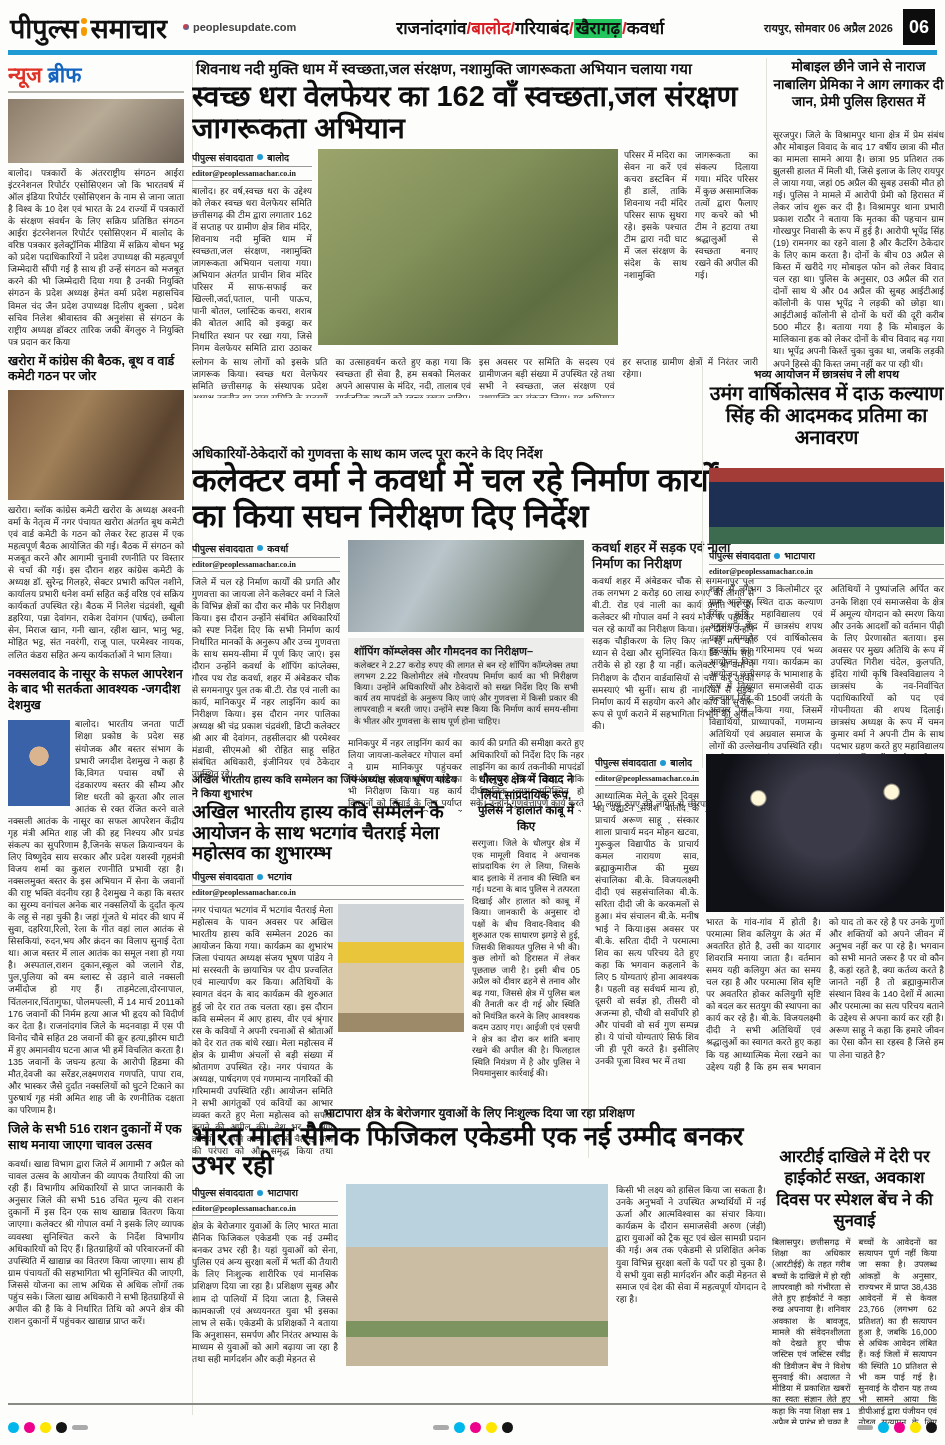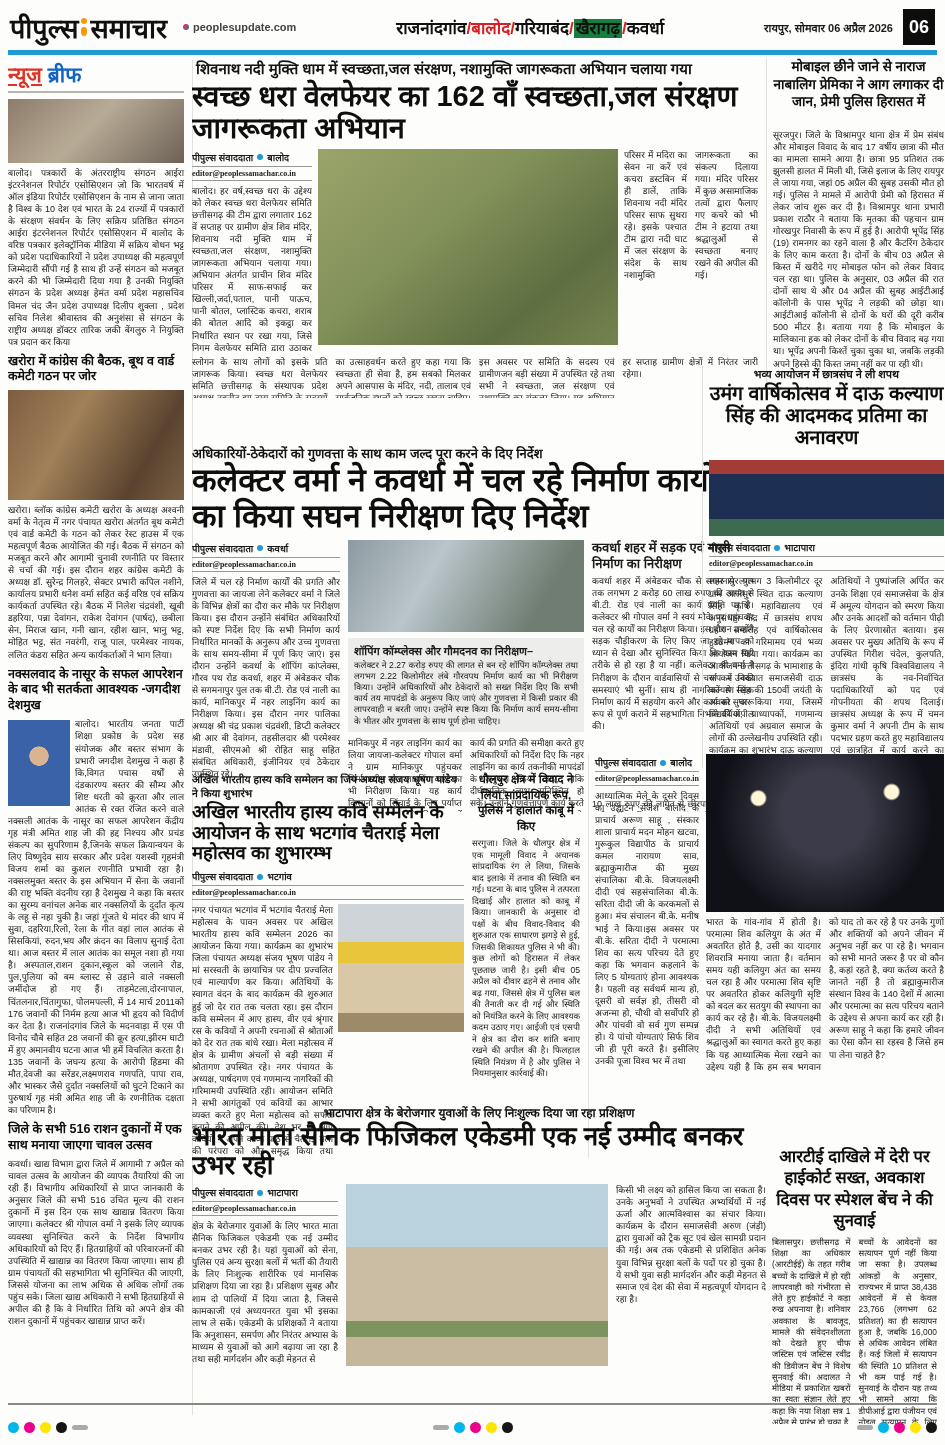--- a/index.html
+++ b/index.html
@@ -8,60 +8,60 @@
   
   .header{position:absolute;top:6px;left:10px;right:10px;height:42px;display:flex;align-items:center;gap:10px;}
   .masthead{font-size:27px;font-weight:800;color:#101010;white-space:nowrap;display:flex;align-items:center;gap:2px;}
   .pin{width:8px;height:22px;position:relative;display:inline-block;}
   .pin:before{content:"";position:absolute;top:2px;left:1px;width:6px;height:6px;border-radius:50%;background:#f59a00;}
   .pin:after{content:"";position:absolute;bottom:2px;left:1px;width:6px;height:9px;border-radius:3px 3px 50% 50%;background:#f59a00;}
   .website{font-size:11px;font-weight:700;color:#444;display:flex;align-items:center;gap:4px;margin-left:6px;white-space:nowrap;}
   .wdot{width:6px;height:6px;border-radius:50%;background:radial-gradient(circle at 30% 30%,#e33,#1c79c0);}
   .regions{flex:1;text-align:center;font-size:17px;font-weight:800;color:#101010;white-space:nowrap;}
   .regions .sep{color:#d91f26;}
-  .region-hl{background:#15803d;padding:0 2px;}
+  .region-hl{background:#22c55e;padding:0 2px;}
   .region-red{color:#d91f26;}
   .dateline{font-size:11px;font-weight:700;white-space:nowrap;}
   .pageno{width:32px;height:36px;background:#0d0d0d;color:#fff;font-size:18px;font-weight:800;
           display:flex;align-items:center;justify-content:center;}
   .bluebar{position:absolute;top:50px;left:8px;right:8px;height:5px;background:#1f9ad2;}
   
   .k{font-weight:800;color:#141414;}
   .hl{font-weight:800;color:#0e0e0e;line-height:1.12;}
   .byline{font-size:9.5px;font-weight:800;display:flex;align-items:center;gap:4px;padding:2px 0;}
   .bdot{width:6px;height:6px;border-radius:50%;background:#1f9ad2;flex:0 0 auto;}
   .email{font-size:8px;font-weight:700;color:#222;border-top:1px solid #999;border-bottom:1px solid #999;
          padding:2px 0;margin-bottom:4px;font-family:"Liberation Serif","DejaVu Serif",serif;}
   .body{font-size:9px;line-height:1.34;text-align:justify;color:#191919;}
   .photo{background:#9a9a90;position:relative;overflow:hidden;flex:0 0 auto;}
   
   .rail{position:absolute;left:8px;top:60px;width:176px;bottom:30px;padding-right:8px;border-right:1px solid #e2e2da;overflow:hidden;}
   .nb-title{font-size:21px;font-weight:800;border-bottom:2px solid #b5b5ad;padding-bottom:3px;margin-bottom:6px;}
-  .nb-red{color:#e03127;text-decoration:underline;} .nb-blue{color:#1565c0;}
+  .nb-red{color:#e03127;} .nb-blue{color:#1565c0;}
   .nb-hl{font-size:12.5px;line-height:1.25;margin:6px 0 5px;}
   
   .lead{position:absolute;left:192px;top:58px;width:566px;height:340px;overflow:hidden;}
   .lead .k{font-size:15px;margin:0 0 2px 4px;}
   .lead .hl{font-size:29px;margin-bottom:4px;}
   .lead-row{display:flex;gap:6px;}
   .mobile{position:absolute;left:766px;top:58px;width:171px;height:340px;border-left:1px solid #e2e2da;padding-left:6px;overflow:hidden;}
   .mobile .hl{font-size:13.5px;text-align:center;line-height:1.3;margin-bottom:18px;}
   
   .collector{position:absolute;left:192px;top:404px;width:562px;height:368px;overflow:hidden;margin-top:40px;}
   .collector .k{font-size:13px;margin-bottom:1px;}
   .collector .hl{font-size:32px;margin-bottom:5px;}
   .col-row{display:flex;gap:8px;}
   .inset{background:#ededeb;padding:5px 6px;margin-top:6px;}
   .inset .t{font-size:11px;font-weight:800;margin-bottom:2px;}
   .inset .b{font-size:8.6px;line-height:1.3;text-align:justify;}
   .subhead{font-size:13px;font-weight:800;line-height:1.25;margin-bottom:3px;}
   
   .umang{position:absolute;left:702px;top:366px;width:235px;height:402px;border-left:1px solid #e2e2da;padding-left:6px;overflow:hidden;}
   .umang .k{font-size:11px;text-align:center;margin-bottom:2px;}
-  .umang .hl{font-size:19.5px;text-align:center;margin-bottom:12px;}
+  .umang .hl{font-size:19.5px;text-align:center;margin-bottom:20px;}
   
   .hasya{position:absolute;left:192px;top:772px;width:272px;height:386px;overflow:hidden;}
   .hasya .k{font-size:10.5px;margin-bottom:2px;}
   .hasya .hl{font-size:18.5px;margin-bottom:4px;}
   .dholpur{position:absolute;left:472px;top:772px;width:108px;height:386px;overflow:hidden;}
   .dholpur .hl{font-size:11.5px;text-align:center;line-height:1.35;margin-bottom:4px;}
   .dholpur .body{font-size:8.6px;}
   .shiv{position:absolute;left:588px;top:754px;width:349px;height:404px;border-left:1px solid #e2e2da;padding-left:6px;overflow:hidden;}
   .shiv .hl{font-size:20.5px;margin-bottom:4px;}
   .shiv-row{display:flex;gap:7px;}

